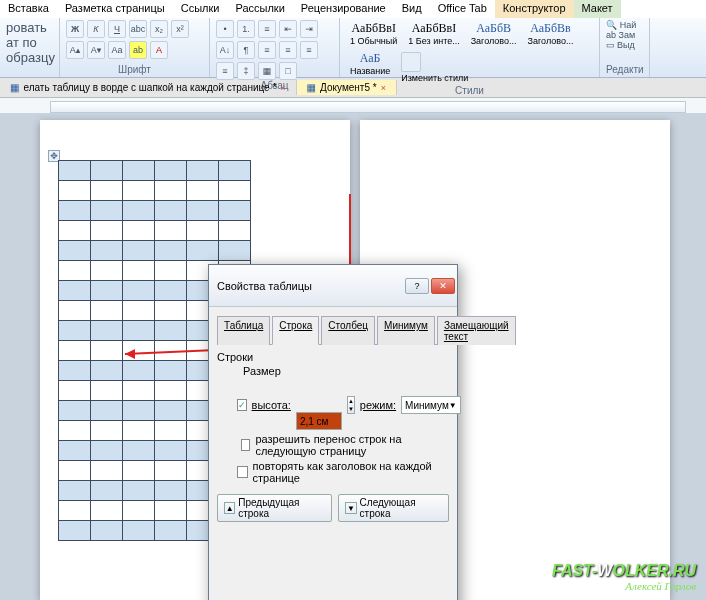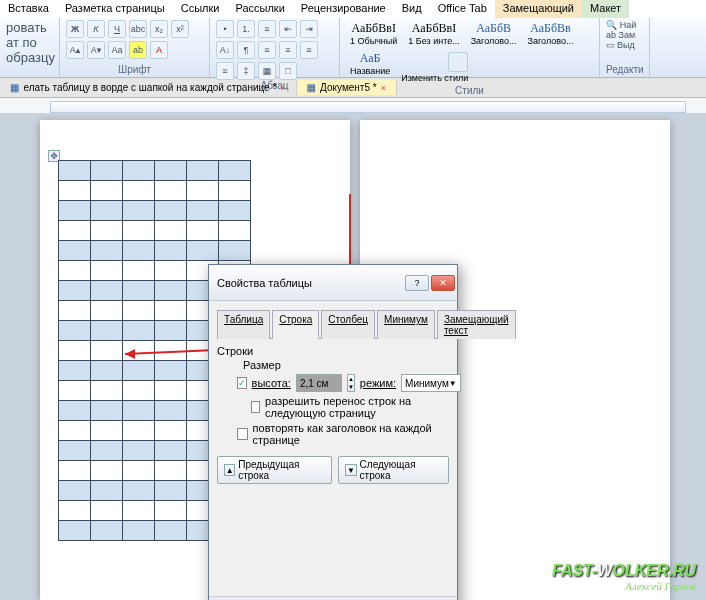--- a/index.html
+++ b/index.html
@@ -11,21 +11,21 @@
 .ribbon-tabs .hl { background: #f8e6c0; }
 .ribbon-tabs .hl2 { background: #d9ead3; }
 
 .ribbon { display: flex; background: linear-gradient(#f7fbff, #dce7f5); height: 60px; border-bottom: 1px solid #a6b8cf; font-size: 10px; }
 .rgroup { border-right: 1px solid #bcd; padding: 2px 6px; display: flex; flex-direction: column; justify-content: space-between; }
 .rgroup .title { text-align: center; color: #5a6b82; font-size: 10px; }
 .rbtns { display: flex; gap: 3px; flex-wrap: wrap; }
 .rbtn { width: 18px; height: 18px; background: #eef4fb; border: 1px solid #c0cfe0; border-radius: 2px; display: inline-flex; align-items: center; justify-content: center; font-size: 9px; color: #456; }
 .style-item { display: inline-flex; flex-direction: column; align-items: center; padding: 1px 4px; font-size: 9px; }
 .style-item .prev { font-family: Georgia, serif; font-size: 12px; }
-.bigbtn { display: flex; flex-direction: column; align-items: flex-end; padding: 2px 4px; font-size: 9px; }
+.bigbtn { display: flex; flex-direction: column; align-items: flex-start; padding: 2px 4px; font-size: 9px; }
 .bigbtn .ic { width: 20px; height: 20px; background: #e6eef7; border: 1px solid #bcd; border-radius: 2px; margin-bottom: 1px; }
 
 
 .doc-tabs { background: #e6e6e6; height: 20px; display: flex; align-items: center; font-size: 10px; border-bottom: 1px solid #bbb; }
 .doc-tab { padding: 2px 10px; border-right: 1px solid #ccc; display: flex; align-items: center; gap: 4px; }
 .doc-tab.active { background: #fff5c0; }
 .close-x { color: #b55; font-size: 9px; }
 
 
 .ruler { background: #f4f7fa; height: 16px; border-bottom: 1px solid #c8d4e2; position: relative; }
@@ -37,36 +37,36 @@
 .page1 { left: 40px; top: 6px; width: 310px; height: 480px; }
 .page2 { left: 360px; top: 6px; width: 310px; height: 480px; }
 
 .tbl { position: absolute; left: 18px; top: 40px; border-collapse: collapse; }
 .tbl td { border: 1px solid #3b4a5e; width: 32px; height: 20px; }
 .tbl tr.sel td { background: #cfe0f0; }
 .tbl-handle { position: absolute; left: 8px; top: 30px; width: 12px; height: 12px; border: 1px solid #8aa; background: #eef; font-size: 9px; text-align: center; line-height: 10px; color: #468; }
 
 
 .dialog { position: absolute; left: 208px; top: 150px; width: 250px; background: #f0f0f0; border: 1px solid #6b7b8f; box-shadow: 3px 3px 14px rgba(0,0,0,0.4); font-size: 11px; }
-.titlebar { height: 36px; background: linear-gradient(#fdfdfe,#e4e9f2); display: flex; align-items: center; justify-content: space-between; padding: 0 2px 0 8px; border-bottom: 1px solid #bcc; }
+.titlebar { height: 42px; background: linear-gradient(#fdfdfe,#e4e9f2); display: flex; align-items: center; justify-content: space-between; padding: 0 2px 0 8px; border-bottom: 1px solid #bcc; }
 .titlebar .winbtns { display: flex; gap: 2px; }
 .winbtn { width: 24px; height: 16px; border: 1px solid #9ab; background: linear-gradient(#f6f9fd,#dbe4ef); border-radius: 2px; font-size: 9px; display: flex; align-items: center; justify-content: center; }
 .winbtn.close { background: linear-gradient(#f29a8f,#d94a3a); color: #fff; border-color: #b53; }
 
 .dlg-body { padding: 8px; }
 .tabs { display: flex; border-bottom: 1px solid #aab; font-size: 10px; }
 .tab { padding: 3px 6px; border: 1px solid #aab; border-bottom: none; margin-right: 2px; background: #e8e8e8; position: relative; top: 1px; }
 .tab.active { background: #f0f0f0; border-bottom: 1px solid #f0f0f0; }
 .tab u { text-decoration: underline; }
 
 .section-title { margin: 6px 0 2px; }
 .indent { margin-left: 26px; }
 .row { display: flex; align-items: center; gap: 5px; margin: 3px 0; }
 .chk { width: 12px; height: 12px; border: 1px solid #888; background: #fff; display: inline-flex; align-items: center; justify-content: center; font-size: 9px; color: #2a6; }
-.txt-in { width: 46px; height: 18px; border: 1px solid #9aa; background: #a3a3a3; font-size: 10px; padding: 1px 3px; }
+.txt-in { width: 46px; height: 18px; border: 1px solid #9aa; background: #c2410c; font-size: 10px; padding: 1px 3px; margin-top: 32px; }
 .spin { width: 12px; height: 18px; border: 1px solid #9aa; background: linear-gradient(#fff,#e4e9f0); font-size: 6px; display: flex; flex-direction: column; }
 .spin div { flex: 1; text-align: center; line-height: 8px; }
 .select { width: 78px; height: 18px; border: 1px solid #9aa; background: #fff; font-size: 10px; padding: 1px 3px; display: flex; justify-content: space-between; align-items: center; }
 .select .arr { font-size: 8px; }
 
 .navrow { display: flex; gap: 6px; margin: 10px 0 4px; }
 .dbtn { border: 1px solid #9aa; background: linear-gradient(#fdfdfe,#e4e9f0); padding: 2px 6px; font-size: 10px; display: inline-flex; align-items: center; gap: 3px; border-radius: 2px; }
 .dbtn .ic { border: 1px solid #8aa; width: 12px; height: 12px; font-size: 8px; display: inline-flex; align-items: center; justify-content: center; }
 
 .dlg-footer { display: flex; justify-content: flex-end; gap: 6px; padding: 6px 8px; border-top: 1px solid #ccd; background: #ececec; }
@@ -84,21 +84,21 @@
 <body>
 
 <div class="ribbon-tabs">
   <span>Вставка</span>
   <span>Разметка страницы</span>
   <span>Ссылки</span>
   <span>Рассылки</span>
   <span>Рецензирование</span>
   <span>Вид</span>
   <span>Office Tab</span>
-  <span class="hl">Замещающий</span>
+  <span class="hl">Конструктор</span>
   <span class="hl2">Макет</span>
 </div>
 
 <div class="ribbon">
   <div class="rgroup" style="width:60px">
     <div style="font-size:13px;color:#456">
       <div>ровать</div>
       <div>ат по образцу</div>
     </div>
     <div class="title"></div>
@@ -392,21 +392,21 @@
             <div>▲</div>
             <div>▼</div>
           </span>
         <span><u>режим:</u></span>
         <span class="select">
             <span>Минимум</span>
             <span class="arr">▼</span>
           </span>
       </div>
 
-      <div class="row indent" style="margin-left:34px">
+      <div class="row indent" style="margin-left:24px">
         <span class="chk"></span>
         <span>разрешить перенос строк на следующую страницу</span>
       </div>
       <div class="row indent" style="margin-left:20px">
         <span class="chk"></span>
         <span>повторять как заголовок на каждой странице</span>
       </div>
 
       <div class="navrow">
         <span class="dbtn">

